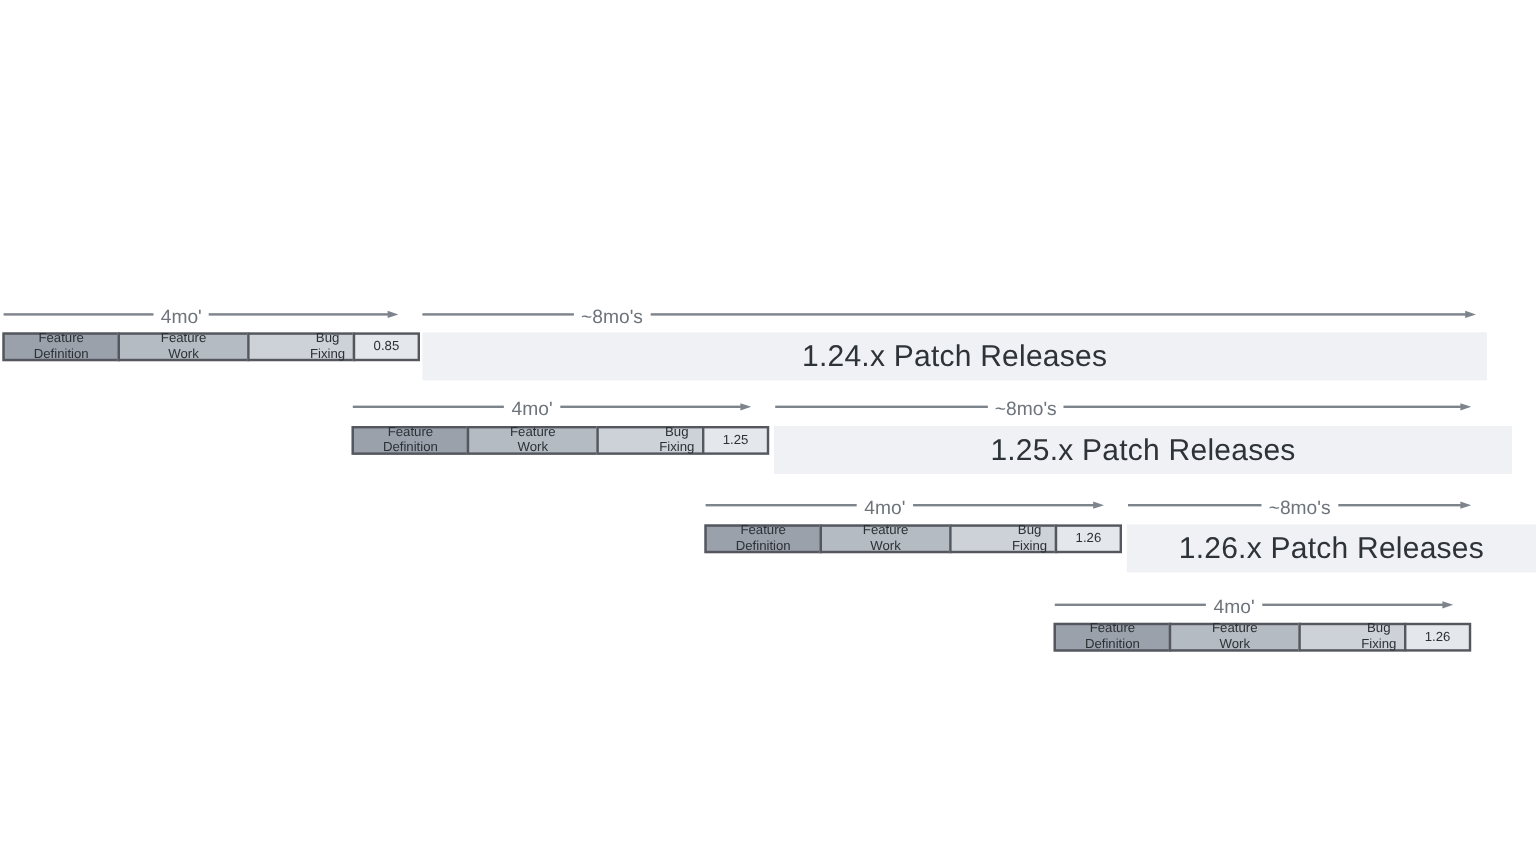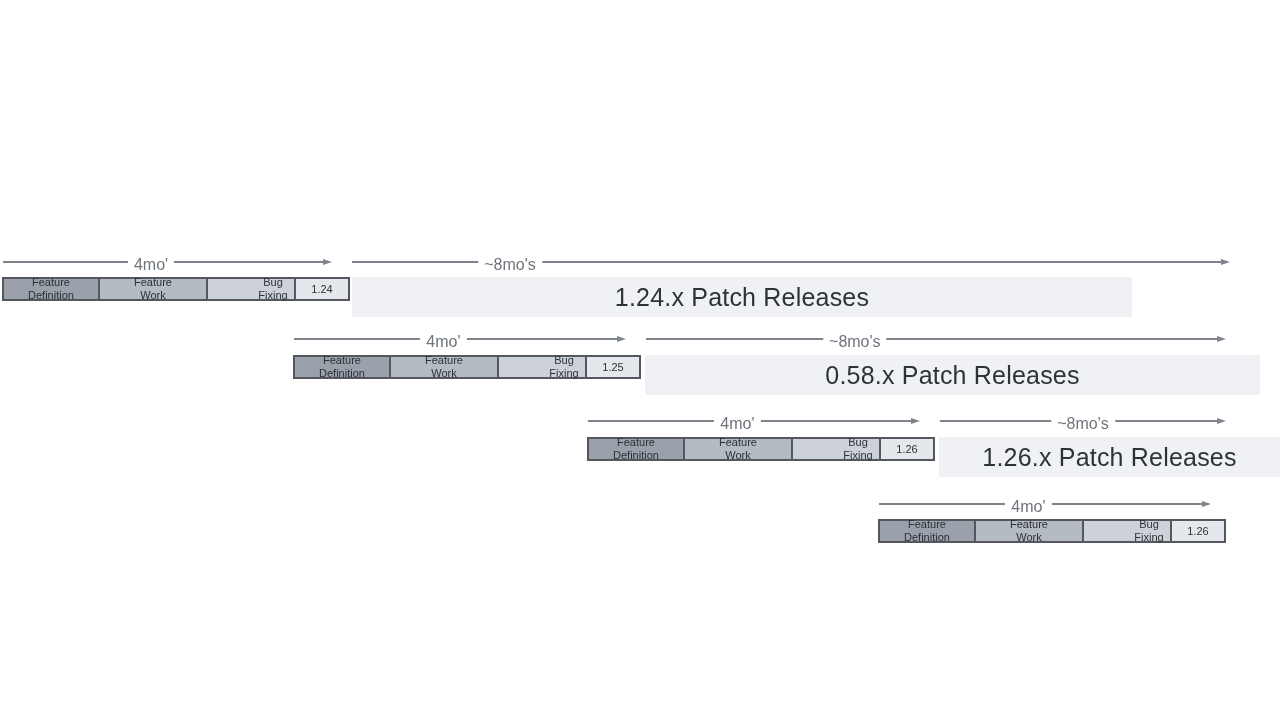--- a/index.html
+++ b/index.html
@@ -97,24 +97,24 @@
       </div>
       <div class="phase-box bg-fw w-fw">
         <span class="phase-label">Feature
 Work</span>
       </div>
       <div class="phase-box bg-bf w-bf">
         <span class="phase-label">Bug
 Fixing</span>
       </div>
       <div class="phase-box bg-ver w-ver">
-        <span class="version-label">1.24</span>
-      </div>
-    </div>
-    <div class="patch-bar" style="left:352px; top:277px; width:780px;">
+        <span class="version-label">0.85</span>
+      </div>
+    </div>
+    <div class="patch-bar" style="left:352px; top:277px; width:887px;">
       <span class="patch-bar-label">1.24.x Patch Releases</span>
     </div>
   </div>
 
   <div>
     <div class="arrow" style="left:294px; top:332px; width:332px;">
       <div class="line"></div>
       <div class="head"></div>
       <div class="duration" style="left:45%;">4mo'</div>
     </div>
@@ -134,21 +134,21 @@
       </div>
       <div class="phase-box bg-bf w-bf">
         <span class="phase-label">Bug
 Fixing</span>
       </div>
       <div class="phase-box bg-ver w-ver">
         <span class="version-label">1.25</span>
       </div>
     </div>
     <div class="patch-bar" style="left:645px; top:355px; width:615px;">
-      <span class="patch-bar-label">0.58.x Patch Releases</span>
+      <span class="patch-bar-label">1.25.x Patch Releases</span>
     </div>
   </div>
 
   <div>
     <div class="arrow" style="left:588px; top:414px; width:332px;">
       <div class="line"></div>
       <div class="head"></div>
       <div class="duration" style="left:45%;">4mo'</div>
     </div>
     <div class="arrow" style="left:940px; top:414px; width:286px;">

